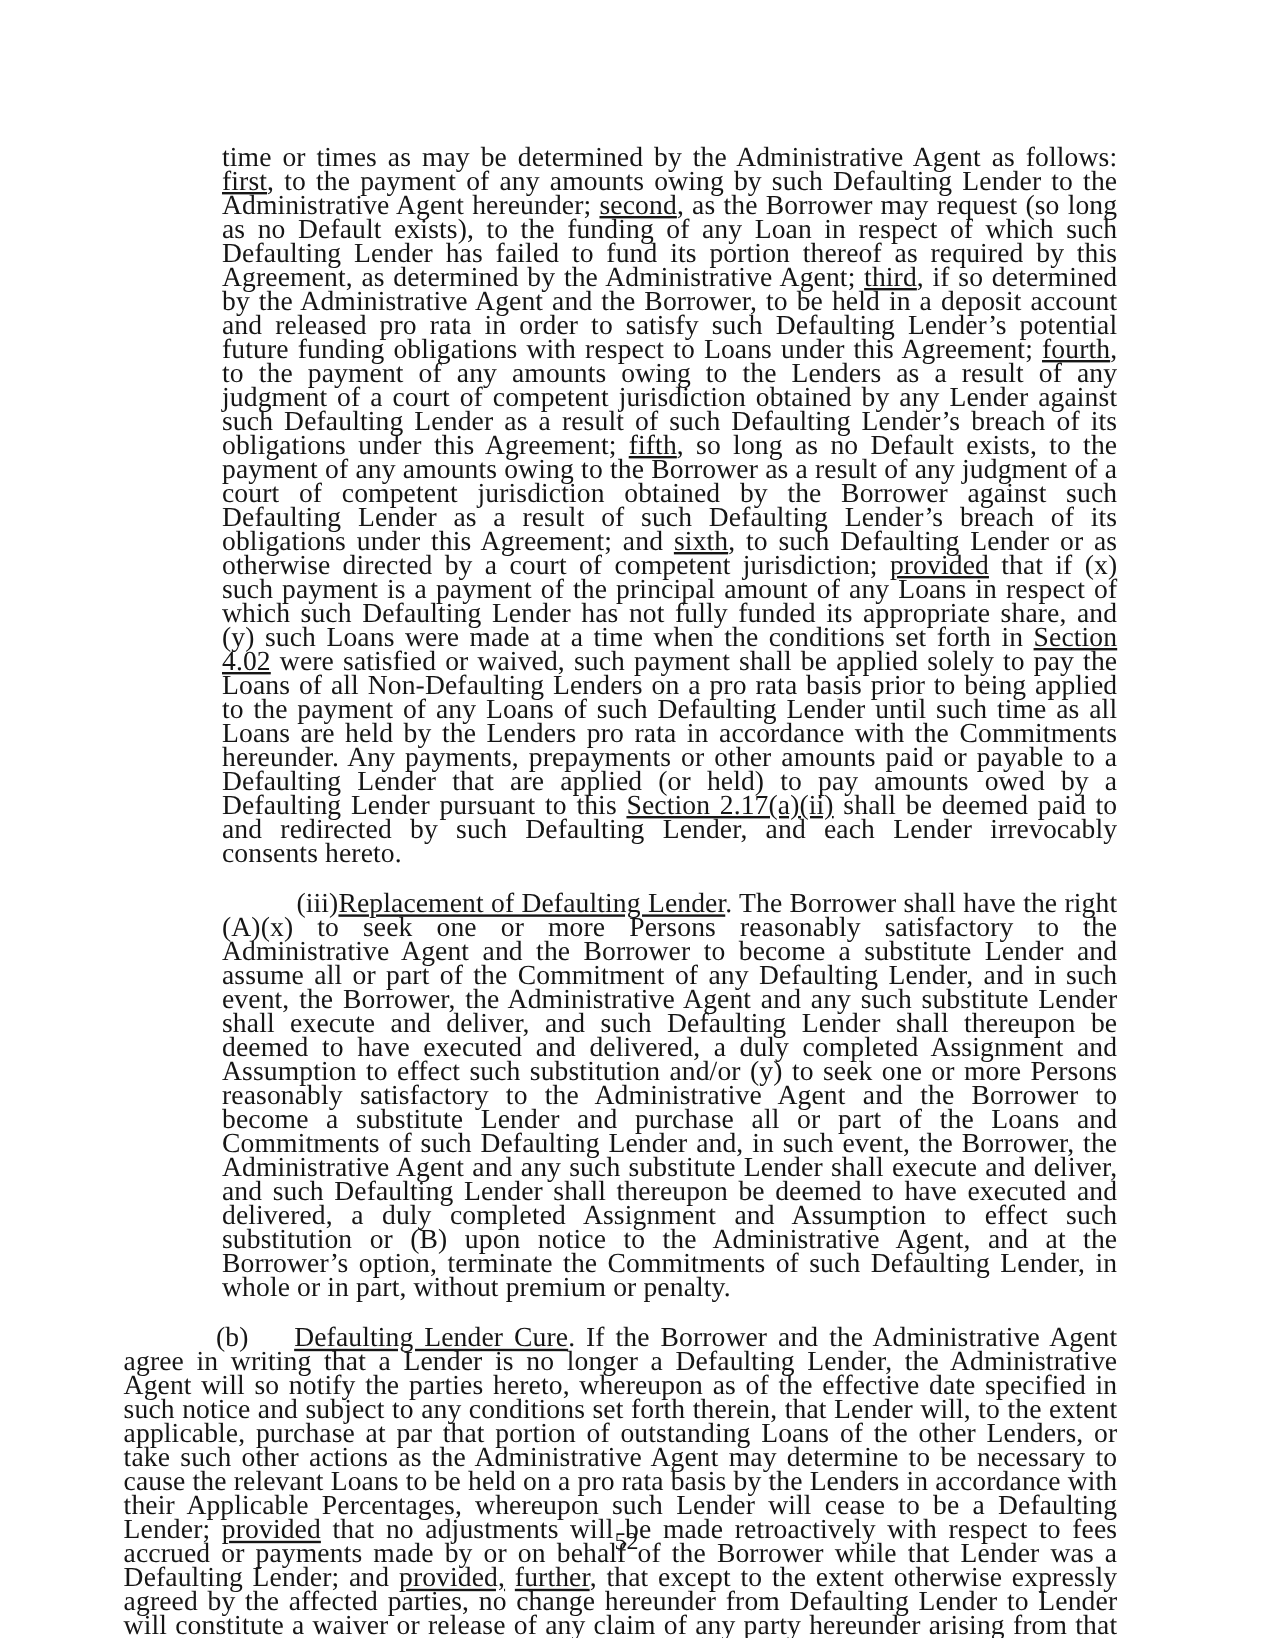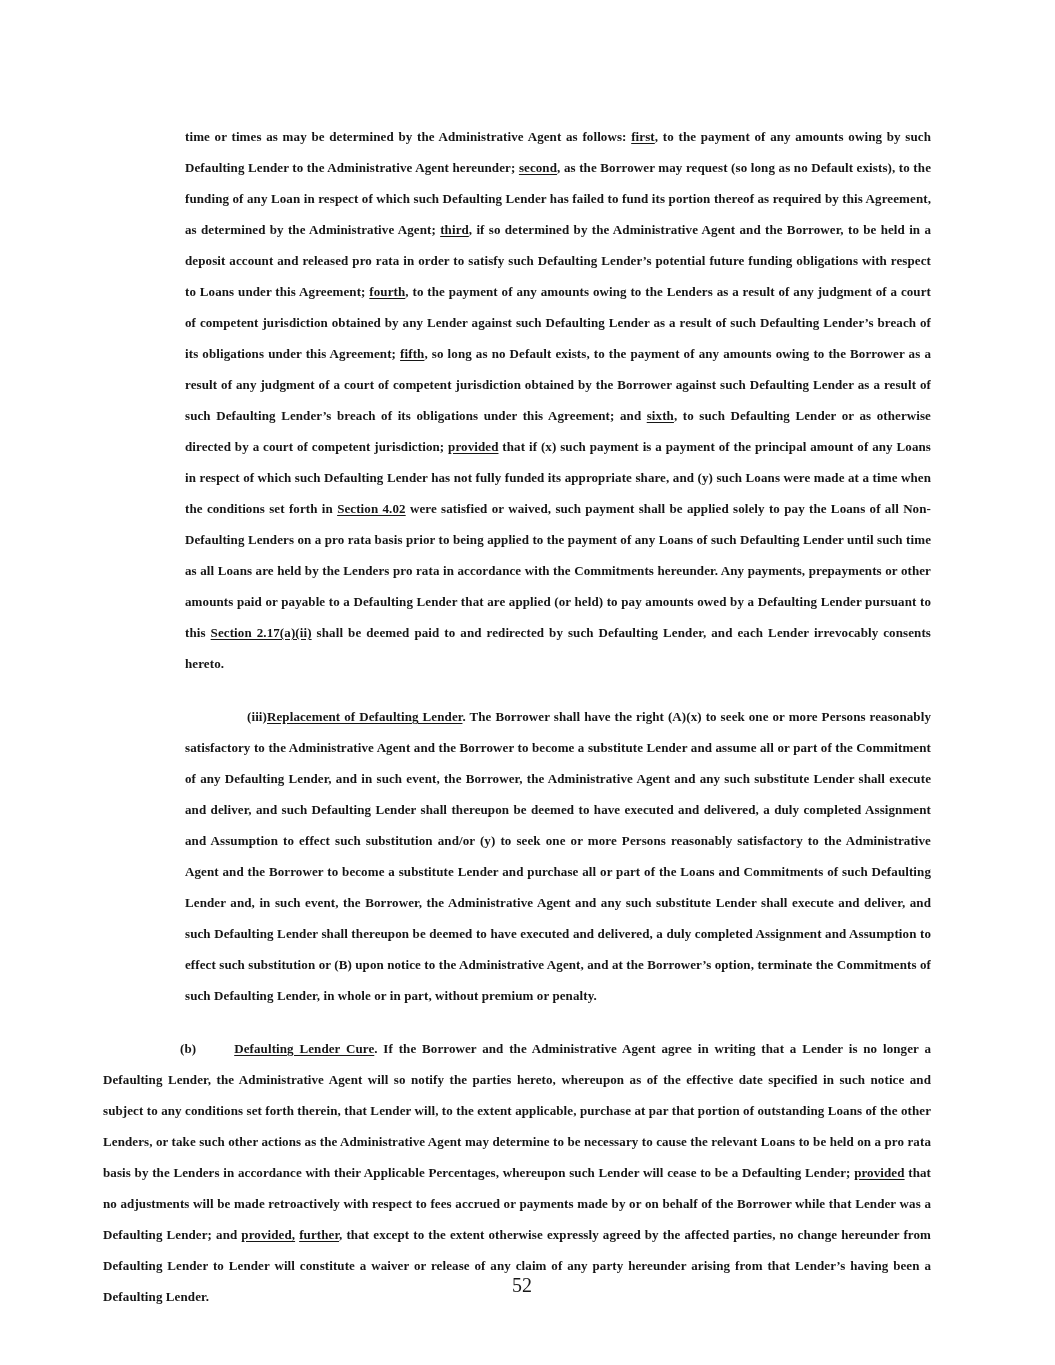--- a/index.html
+++ b/index.html
@@ -17,25 +17,24 @@
     color: #161616;
   }
   .content {
     position: absolute;
     left: 103px;
     top: 121px;
     width: 828px;
   }
   p.para {
     margin: 0;
-    font-size: 13px;
-    line-height: 31px;
+    font-size: 23px;
+    line-height: 20px;
     text-align: justify;
     letter-spacing: 0.1px;
-    font-weight: bold;
   }
   p.block {
     margin-left: 82px;
   }
   p.spaced {
     margin-top: 22px;
   }
   p.indent-iii {
     text-indent: 62px;
   }

